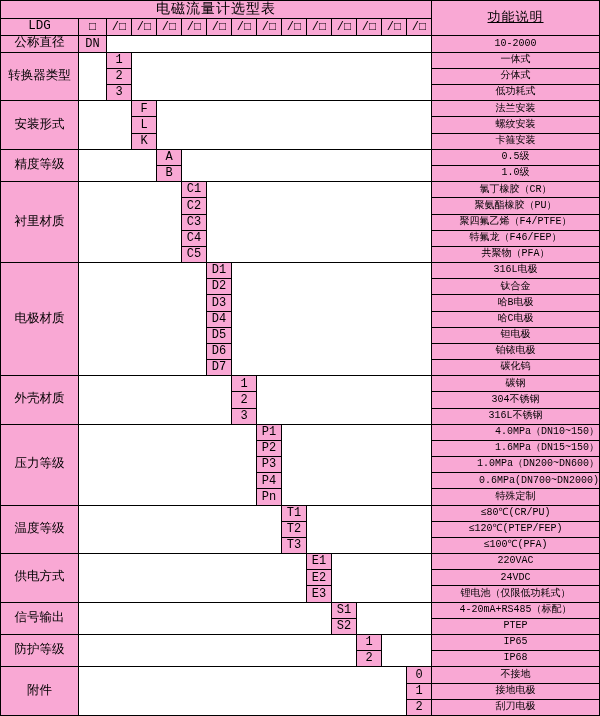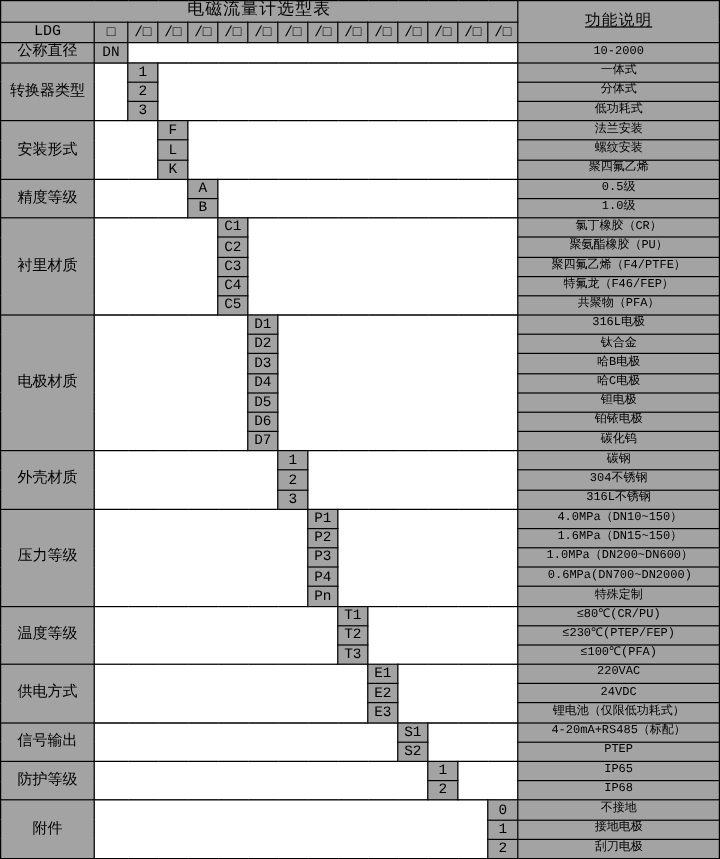--- a/index.html
+++ b/index.html
@@ -1,37 +1,37 @@
 <!DOCTYPE html>
 <html><head>
 <meta charset="utf-8">
 <style>
   html, body { margin: 0; padding: 0; background: #ffffff; }
   .sheet {
-    width: 600px; height: 716px; overflow: hidden; background: #a3a3a3;
+    width: 600px; height: 716px; overflow: hidden; background: #f9a8d4;
   }
   table.spec {
     border-collapse: collapse; table-layout: fixed;
     width: 600px; height: 716px;
     font-family: "Liberation Mono", "DejaVu Sans Mono", monospace;
     font-size: 12px; color: #000;
   }
   table.spec td {
     border: 1px solid #000;
     padding: 0; overflow: hidden; white-space: nowrap;
     text-align: center; vertical-align: middle;
     line-height: 1.05;
   }
   td.title-cell { font-size: 14px; font-weight: normal; letter-spacing: 1px; }
   td.desc-head  { font-size: 13px; letter-spacing: 1px; text-decoration: underline; }
   td.label-cell { text-align: left; padding-left: 5px; font-size: 12.5px; margin-top: 29px; }
   td.code-cell  { font-size: 12px; }
   td.slot-cell  { font-size: 12px; }
   td.desc-cell  { font-size: 10px; }
-  td.desc-cell.left { text-align: center; padding-left: 2px; }
+  td.desc-cell.left { text-align: right; padding-left: 2px; }
   td.spacer-cell { background: #fff; }
 </style>
 </head>
 <body>
 
 <div class="sheet">
   <table class="spec">
     <colgroup>
       <col style="width:78px">
       <col style="width:28px">
@@ -99,21 +99,21 @@
           <td class="code-cell">F</td>
           <td class="spacer-cell" rowspan="3" colspan="11"></td>
           <td class="desc-cell">法兰安装</td>
         </tr>
         <tr>
           <td class="code-cell">L</td>
           <td class="desc-cell">螺纹安装</td>
         </tr>
         <tr>
           <td class="code-cell">K</td>
-          <td class="desc-cell">聚四氟乙烯</td>
+          <td class="desc-cell">卡箍安装</td>
         </tr>
         <tr>
           <td class="label-cell" rowspan="2">精度等级</td>
           <td class="spacer-cell" rowspan="2" colspan="3"></td>
           <td class="code-cell">A</td>
           <td class="spacer-cell" rowspan="2" colspan="10"></td>
           <td class="desc-cell">0.5级</td>
         </tr>
         <tr>
           <td class="code-cell">B</td>
@@ -213,21 +213,21 @@
         </tr>
         <tr>
           <td class="label-cell" rowspan="3">温度等级</td>
           <td class="spacer-cell" rowspan="3" colspan="8"></td>
           <td class="code-cell">T1</td>
           <td class="spacer-cell" rowspan="3" colspan="5"></td>
           <td class="desc-cell">≤80℃(CR/PU)</td>
         </tr>
         <tr>
           <td class="code-cell">T2</td>
-          <td class="desc-cell">≤230℃(PTEP/FEP)</td>
+          <td class="desc-cell">≤120℃(PTEP/FEP)</td>
         </tr>
         <tr>
           <td class="code-cell">T3</td>
           <td class="desc-cell">≤100℃(PFA)</td>
         </tr>
         <tr>
           <td class="label-cell" rowspan="3">供电方式</td>
           <td class="spacer-cell" rowspan="3" colspan="9"></td>
           <td class="code-cell">E1</td>
           <td class="spacer-cell" rowspan="3" colspan="4"></td>

